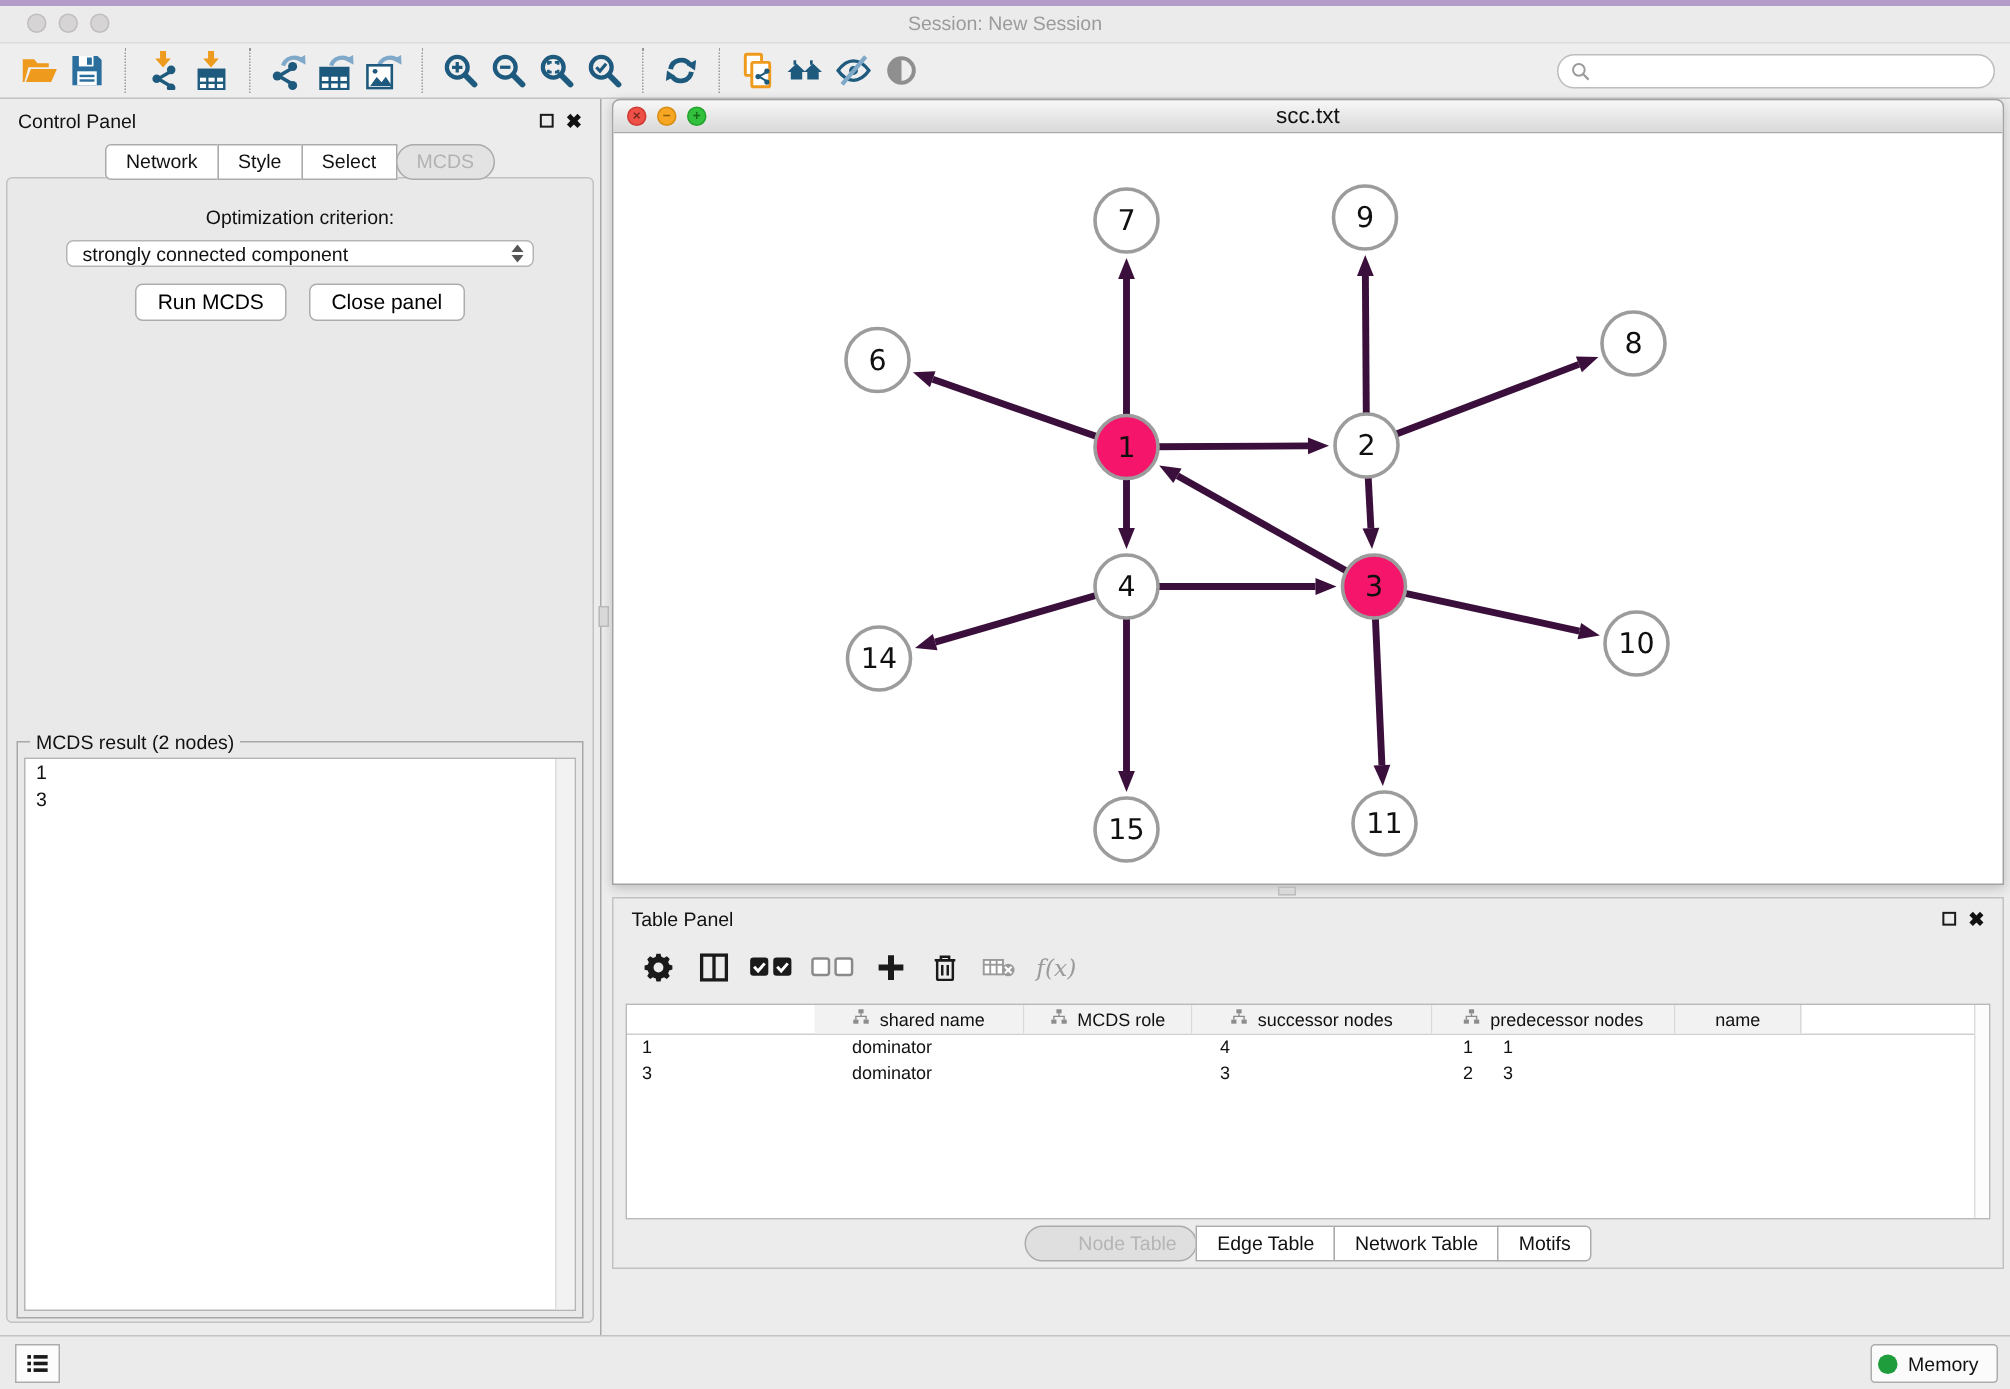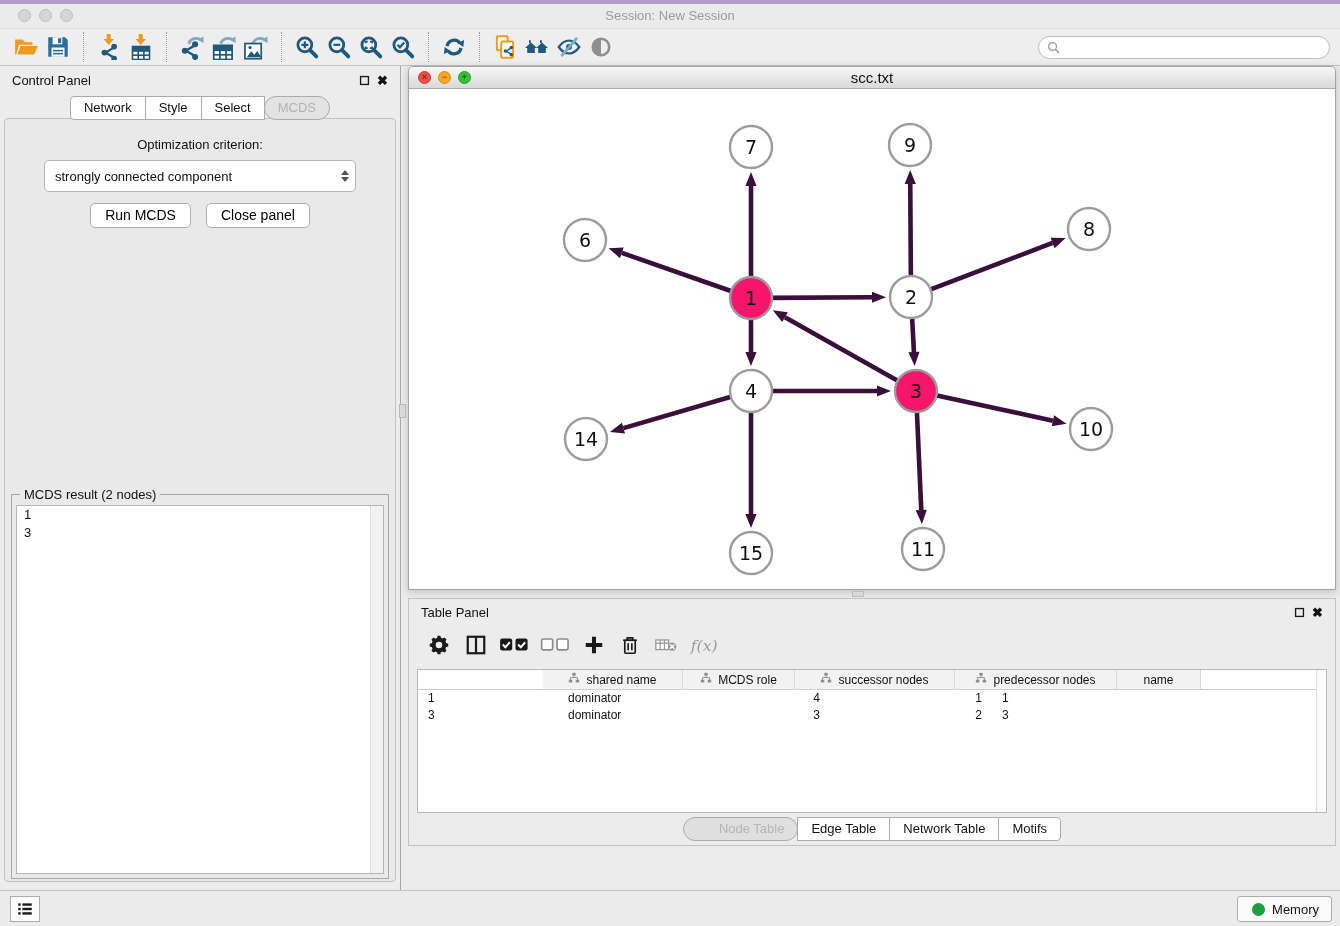--- a/index.html
+++ b/index.html
@@ -33,21 +33,21 @@
   .close-ic { font-weight:bold; font-size:13px; line-height:11px; }
   .tabs-row { position:absolute; top:30px; left:0; right:0; display:flex; justify-content:center; z-index:3; }
   .tab { background:#FFFFFF; border:1px solid #ABABAB; margin-left:-1px; padding:3px 13px 4px;
          font-size:13px; cursor:default; }
   .tab:first-child { border-radius:4px 0 0 4px; margin-left:0; }
   .tab:last-child { border-radius:0 4px 4px 0; }
   .tab.active { background:#E3E3E3; color:#B2B2B2;border-radius:12px; }
   .cp-content { position:absolute; top:52px; left:4px; right:4px; bottom:8px; background:#E9E9E9;
                 border:1px solid #C2C2C2; border-radius:4px; }
   .opt-label { text-align:center; margin-top:18px; font-size:13px; }
-  .criterion { margin:8px auto 0; width:312px; height:32px; background:#fff; border:1px solid #B5B5B5;
+  .criterion { margin:8px auto 0; width:312px; height:18px; background:#fff; border:1px solid #B5B5B5;
                border-radius:5px; display:flex; align-items:center; padding:0 6px 0 10px; font-size:13px; }
   .criterion .stepper { margin-left:auto; display:flex; flex-direction:column; gap:2px; }
   .criterion .stepper i { width:0; height:0; border-left:4px solid transparent; border-right:4px solid transparent; }
   .criterion .stepper i.up { border-bottom:5px solid #555; }
   .criterion .stepper i.dn { border-top:5px solid #555; }
   .btn-row { display:flex; justify-content:center; gap:15px; margin-top:11px; }
   .push-btn { background:#FFFFFF; border:1px solid #ADADAD; border-radius:5px; padding:3px 14px 4px;
               font-size:14px; cursor:default; }
   .result-group { position:absolute; top:375px; left:6px; right:6px; height:385px;
                   border:1px solid #A8A8A8; }
@@ -101,21 +101,21 @@
   .tp-tabs .tab.active { background:#DFDFDF; color:#B5B5B5;padding-left:35px; }
 
   
   .status-bar { position:absolute; left:0; right:0; bottom:0; height:36px; background:#EBEBEB;
                 border-top:1px solid #C3C3C3; }
   .list-btn { position:absolute; left:10px; top:5px; width:30px; height:26px; background:#FCFCFC;
               border:1px solid #ADADAD; display:flex; align-items:center; justify-content:center; }
   .list-btn svg { width:18px; height:18px; }
   .memory-btn { position:absolute; right:8px; top:5px; height:26px; background:#FBFBFB;
                 border:1px solid #ADADAD; border-radius:3px; display:flex; align-items:center;
-                gap:7px; padding:0 12px 0 14px; font-size:13px; }
+                gap:7px; padding:0 12px 0 4px; font-size:13px; }
   .mem-dot { width:13px; height:13px; border-radius:50%; }
 </style>
 </head>
 <body>
 
 <div class="window">
   <div class="accent"></div>
 
   <div class="titlebar">
     <div class="dots">

